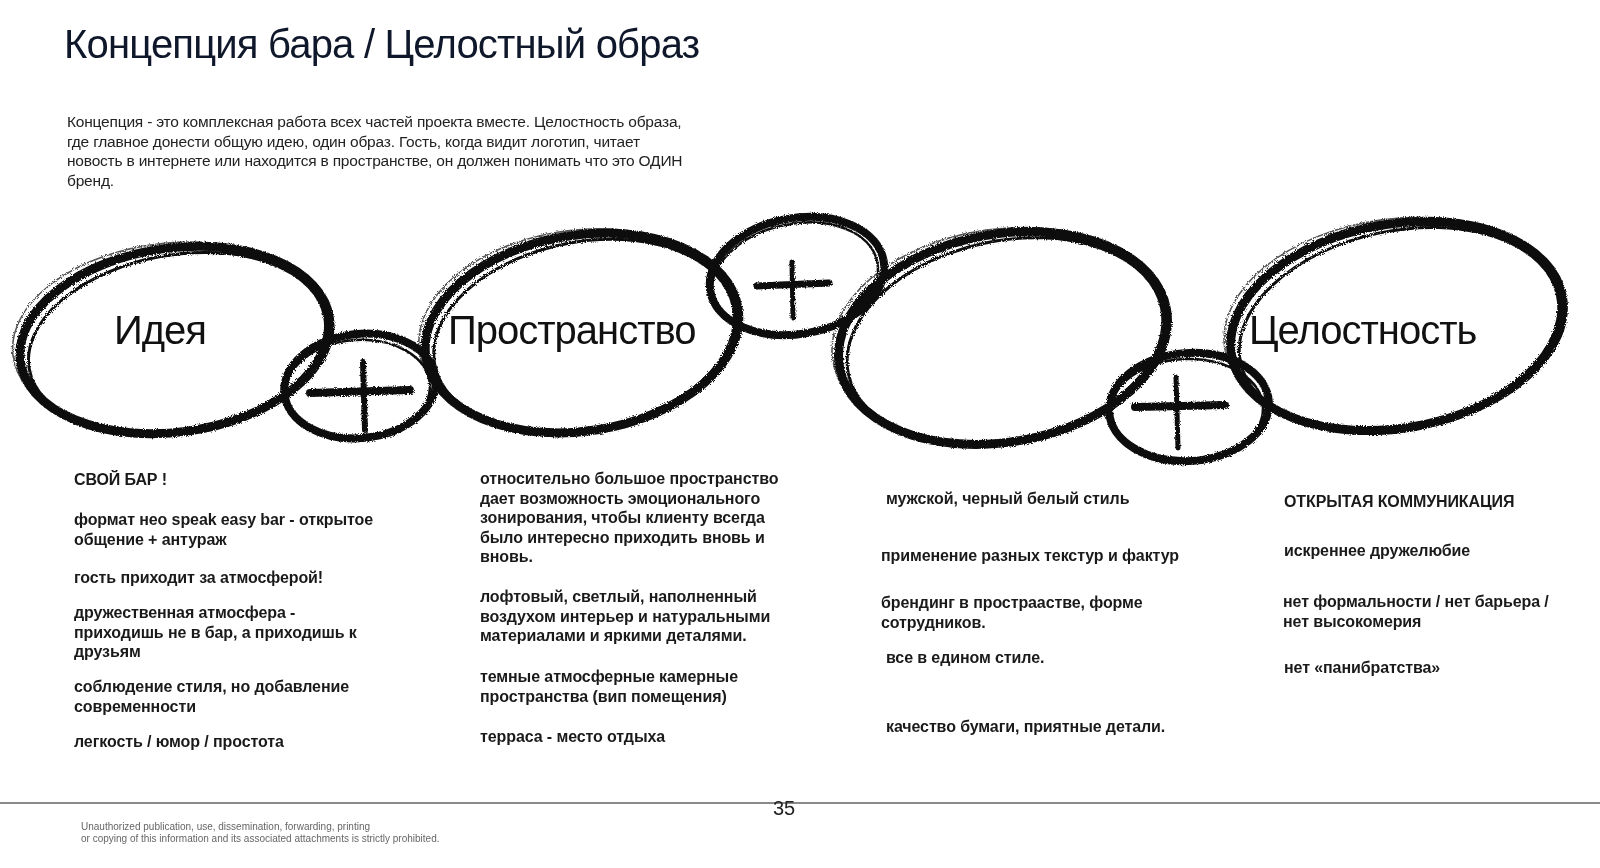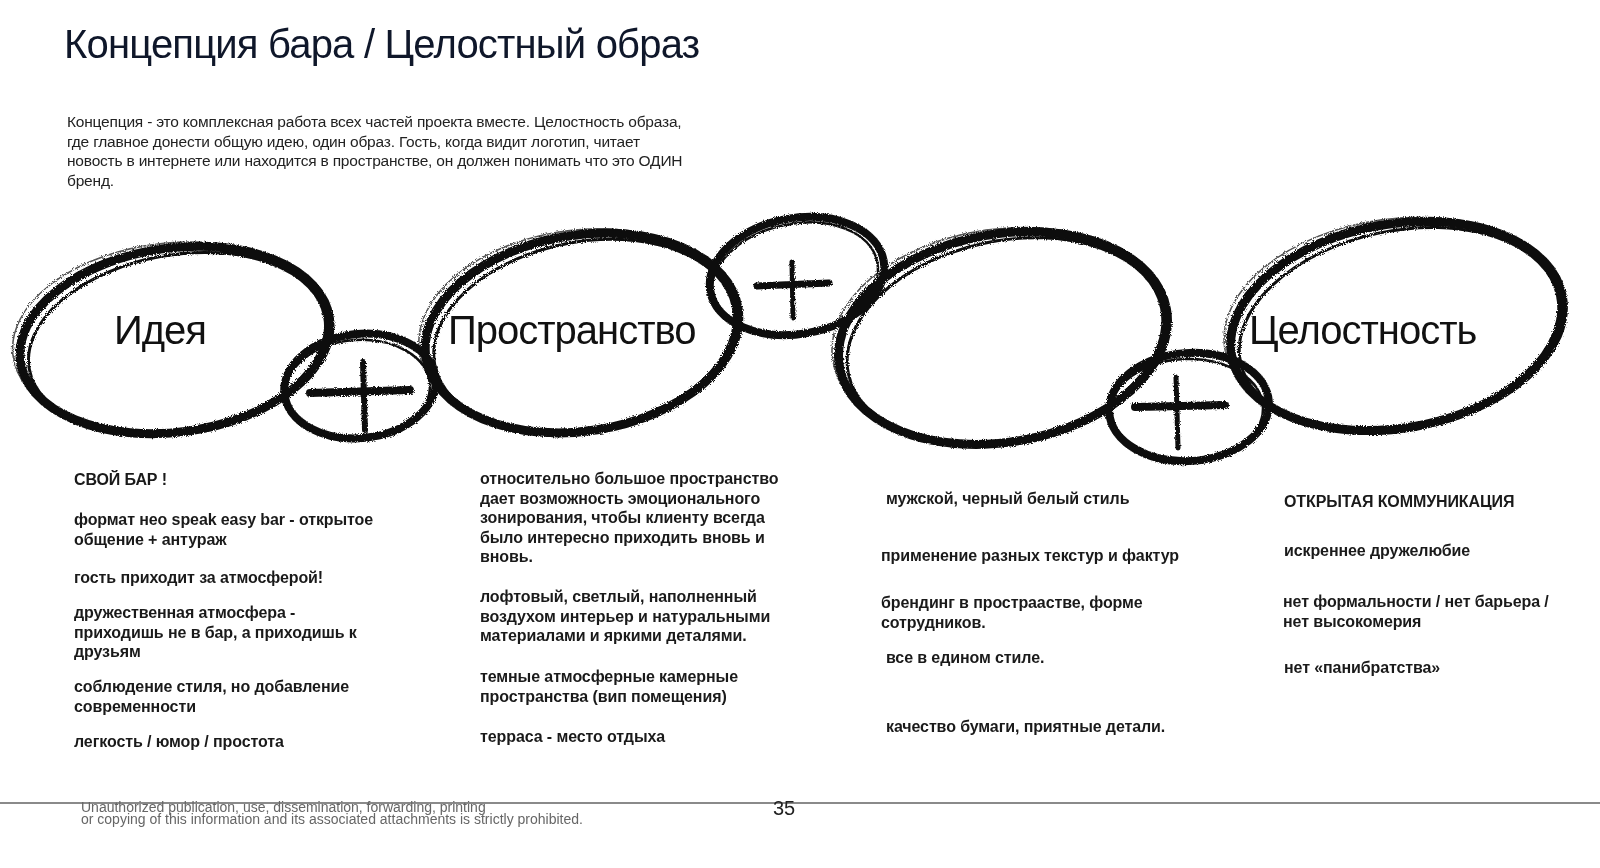--- a/index.html
+++ b/index.html
@@ -5,21 +5,21 @@
   html, body { margin: 0; padding: 0; background: #ffffff; }
   body { width: 1600px; height: 868px; position: relative; overflow: hidden; font-family: "Liberation Sans", sans-serif; color: #111; }
   .title { position: absolute; left: 64px; top: 22px; font-size: 40px; font-weight: normal; letter-spacing: -0.8px; color: #0f172a; margin: 0; white-space: nowrap; }
   .intro { position: absolute; left: 67px; top: 112px; width: 680px; font-size: 15.5px; line-height: 19.6px; color: #222; letter-spacing: -0.2px; margin: 0; }
   .diagram { position: absolute; left: 0; top: 200px; width: 1299px; height: 275px; }
   .diagram svg { position: absolute; left: 0; top: 0; }
   .oval-label { position: absolute; font-size: 40px; letter-spacing: -1px; color: #111; white-space: nowrap; }
   .col { position: absolute; font-weight: bold; font-size: 16px; line-height: 19.6px; color: #1a1a1a; letter-spacing: -0.1px; }
   .col .item { position: absolute; left: 8px; white-space: nowrap; }
   .divider { position: absolute; left: 0; top: 802px; width: 1600px; height: 2px; background: #8a8a8a; }
-  .disclaimer { position: absolute; left: 81px; top: 801px; font-size: 14px; line-height: 12px; color: #666; margin-top: 0; padding-top: 0; }
+  .disclaimer { position: absolute; left: 81px; top: 821px; font-size: 10px; line-height: 12px; color: #666; margin-top: 0; padding-top: 0; }
   .page-num { position: absolute; left: 773px; top: 797px; font-size: 20px; color: #222; }
 </style>
 </head>
 <body>
 
 <h1 class="title">Концепция бара / Целостный образ</h1>
 
 <div class="intro">
   <div>Концепция - это комплексная работа всех частей проекта вместе. Целостность образа,</div>
   <div>где главное донести общую идею, один образ. Гость, когда видит логотип, читает</div>

